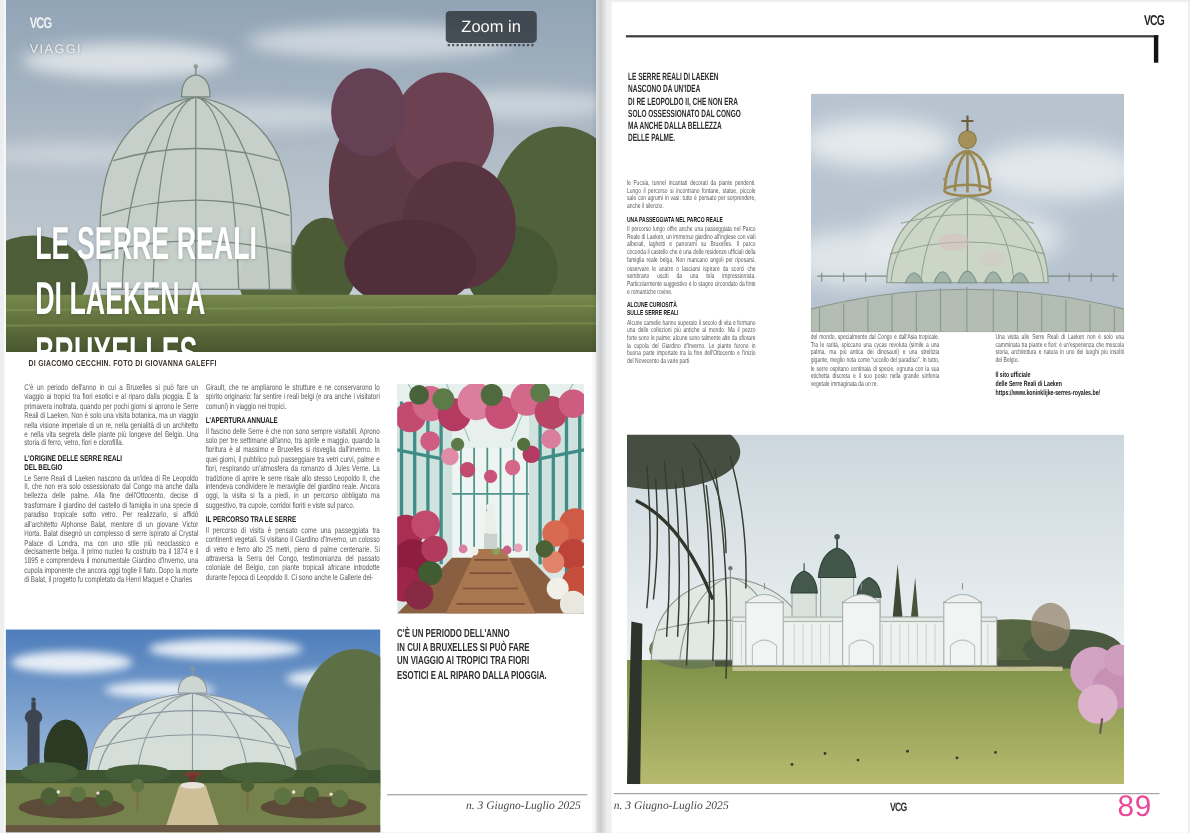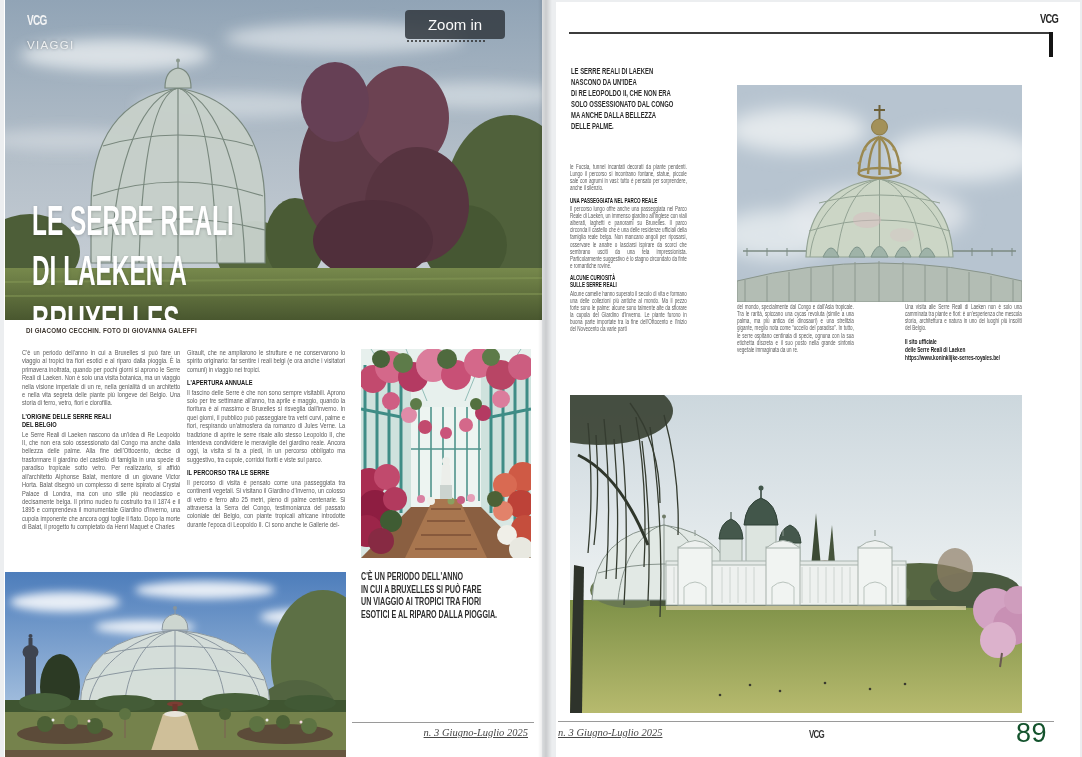--- a/index.html
+++ b/index.html
@@ -58,21 +58,21 @@
              margin:5px 0 1px; white-space:pre-line; text-align:left; }
   .pullquote {
     position:absolute; left:357px; top:570px; width:240px; color:#2e2e2e;
     font-size:10.5px; line-height:12.7px; font-weight:700; white-space:pre-line;
     transform:scaleX(.68); transform-origin:left top;
   }
   .rule { position:absolute; height:1px; background:#9a9a9a; }
   .ruleL { left:348px; top:722px; width:182px; }
   .folio {
     position:absolute; font-family:"Liberation Serif", serif; font-style:italic;
-    font-size:10.5px; color:#474747; white-space:nowrap;text-decoration:underline;
+    font-size:10.5px; color:#474747; white-space:nowrap;
   }
   .folioL { left:348px; top:727px; width:176px; text-align:right; }
 
   
   .logo-dark {
     position:absolute; color:#262626; font-size:13px; font-weight:800;
     letter-spacing:-1px; transform:scaleX(.72); transform-origin:left top;
   }
   .logoTop  { left:484px; top:9px; }
   .logoFoot { left:253px; top:726px; font-size:11px; color:#333; }
@@ -84,27 +84,27 @@
     transform:scaleX(.62); transform-origin:left top;
   }
   .siteblock { margin-top:6px; }
   .sitelabel { font-weight:700; color:#171717; white-space:pre-line; text-align:left;
                font-size:6.8px; line-height:8.2px; }
   .siteurl { display:block; font-weight:700; color:#171717; white-space:nowrap;
              font-size:6.8px; line-height:8.6px; text-decoration:none; }
   .ruleR { left:2px; top:719px; width:496px; }
   .folioR { left:2px; top:725px; }
   .pagenum {
-    position:absolute; left:460px; top:716px; color:#14532d;
+    position:absolute; left:460px; top:716px; color:#ec4899;
     font-size:27px; line-height:30px; font-weight:400; letter-spacing:.5px;
   }
 
   
   .zoom-btn {
-    position:absolute; left:405px; top:10px; width:100px; height:29px;
+    position:absolute; left:405px; top:10px; width:83px; height:29px;
     background:rgba(52,59,66,.88); color:#fafafa; border:none; border-radius:4px;
     font-family:"Liberation Sans", sans-serif; font-size:15px; cursor:pointer;
   }
   .zoom-dotted {
     position:absolute; left:407px; top:40px; width:78px; height:0;
     border-bottom:2px dotted #2a2a2a; opacity:.75;
   }
 </style>
 </head>
 <body>

